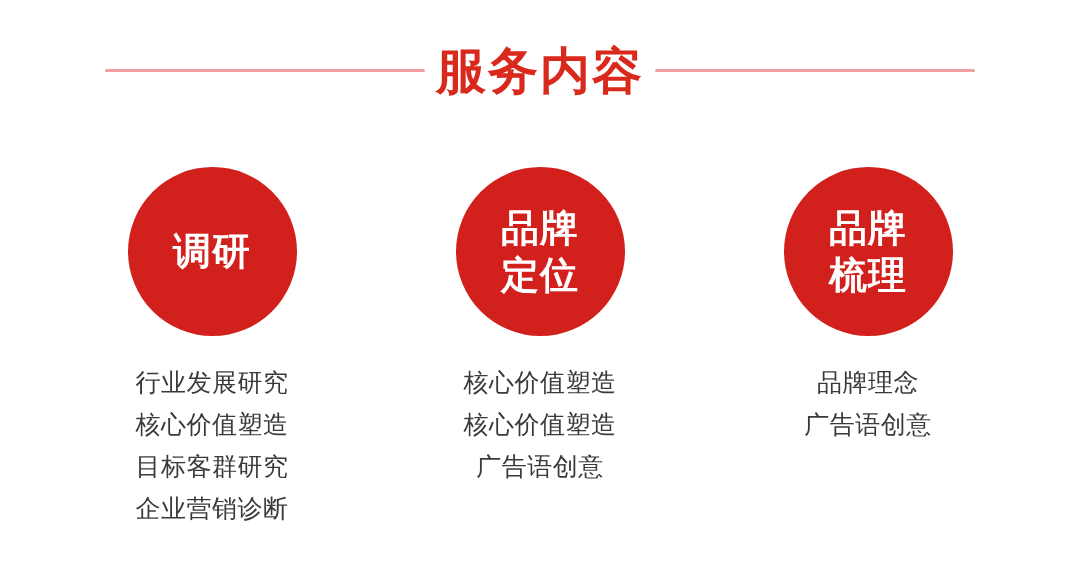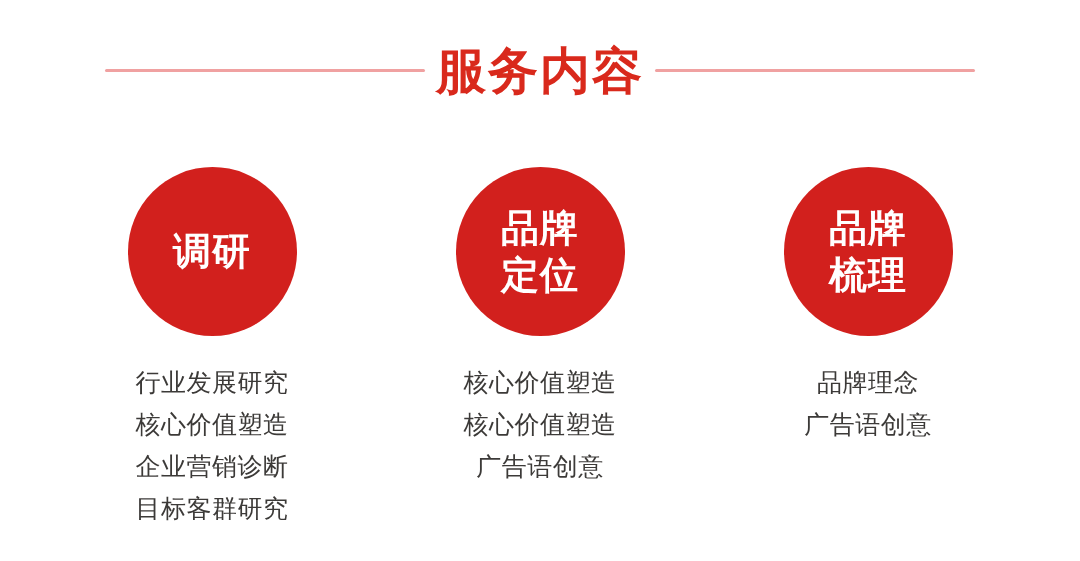--- a/index.html
+++ b/index.html
@@ -113,22 +113,22 @@
 
 <div class="columns">
 
   <div class="column">
     <div class="circle">
       <span class="circle-line">调研</span>
     </div>
     <div class="item-list">
       <div class="item">行业发展研究</div>
       <div class="item">核心价值塑造</div>
+      <div class="item">目标客群研究</div>
       <div class="item">企业营销诊断</div>
-      <div class="item">目标客群研究</div>
     </div>
   </div>
 
   <div class="column">
     <div class="circle">
       <span class="circle-line">品牌</span>
       <span class="circle-line">定位</span>
     </div>
     <div class="item-list">
       <div class="item">核心价值塑造</div>

